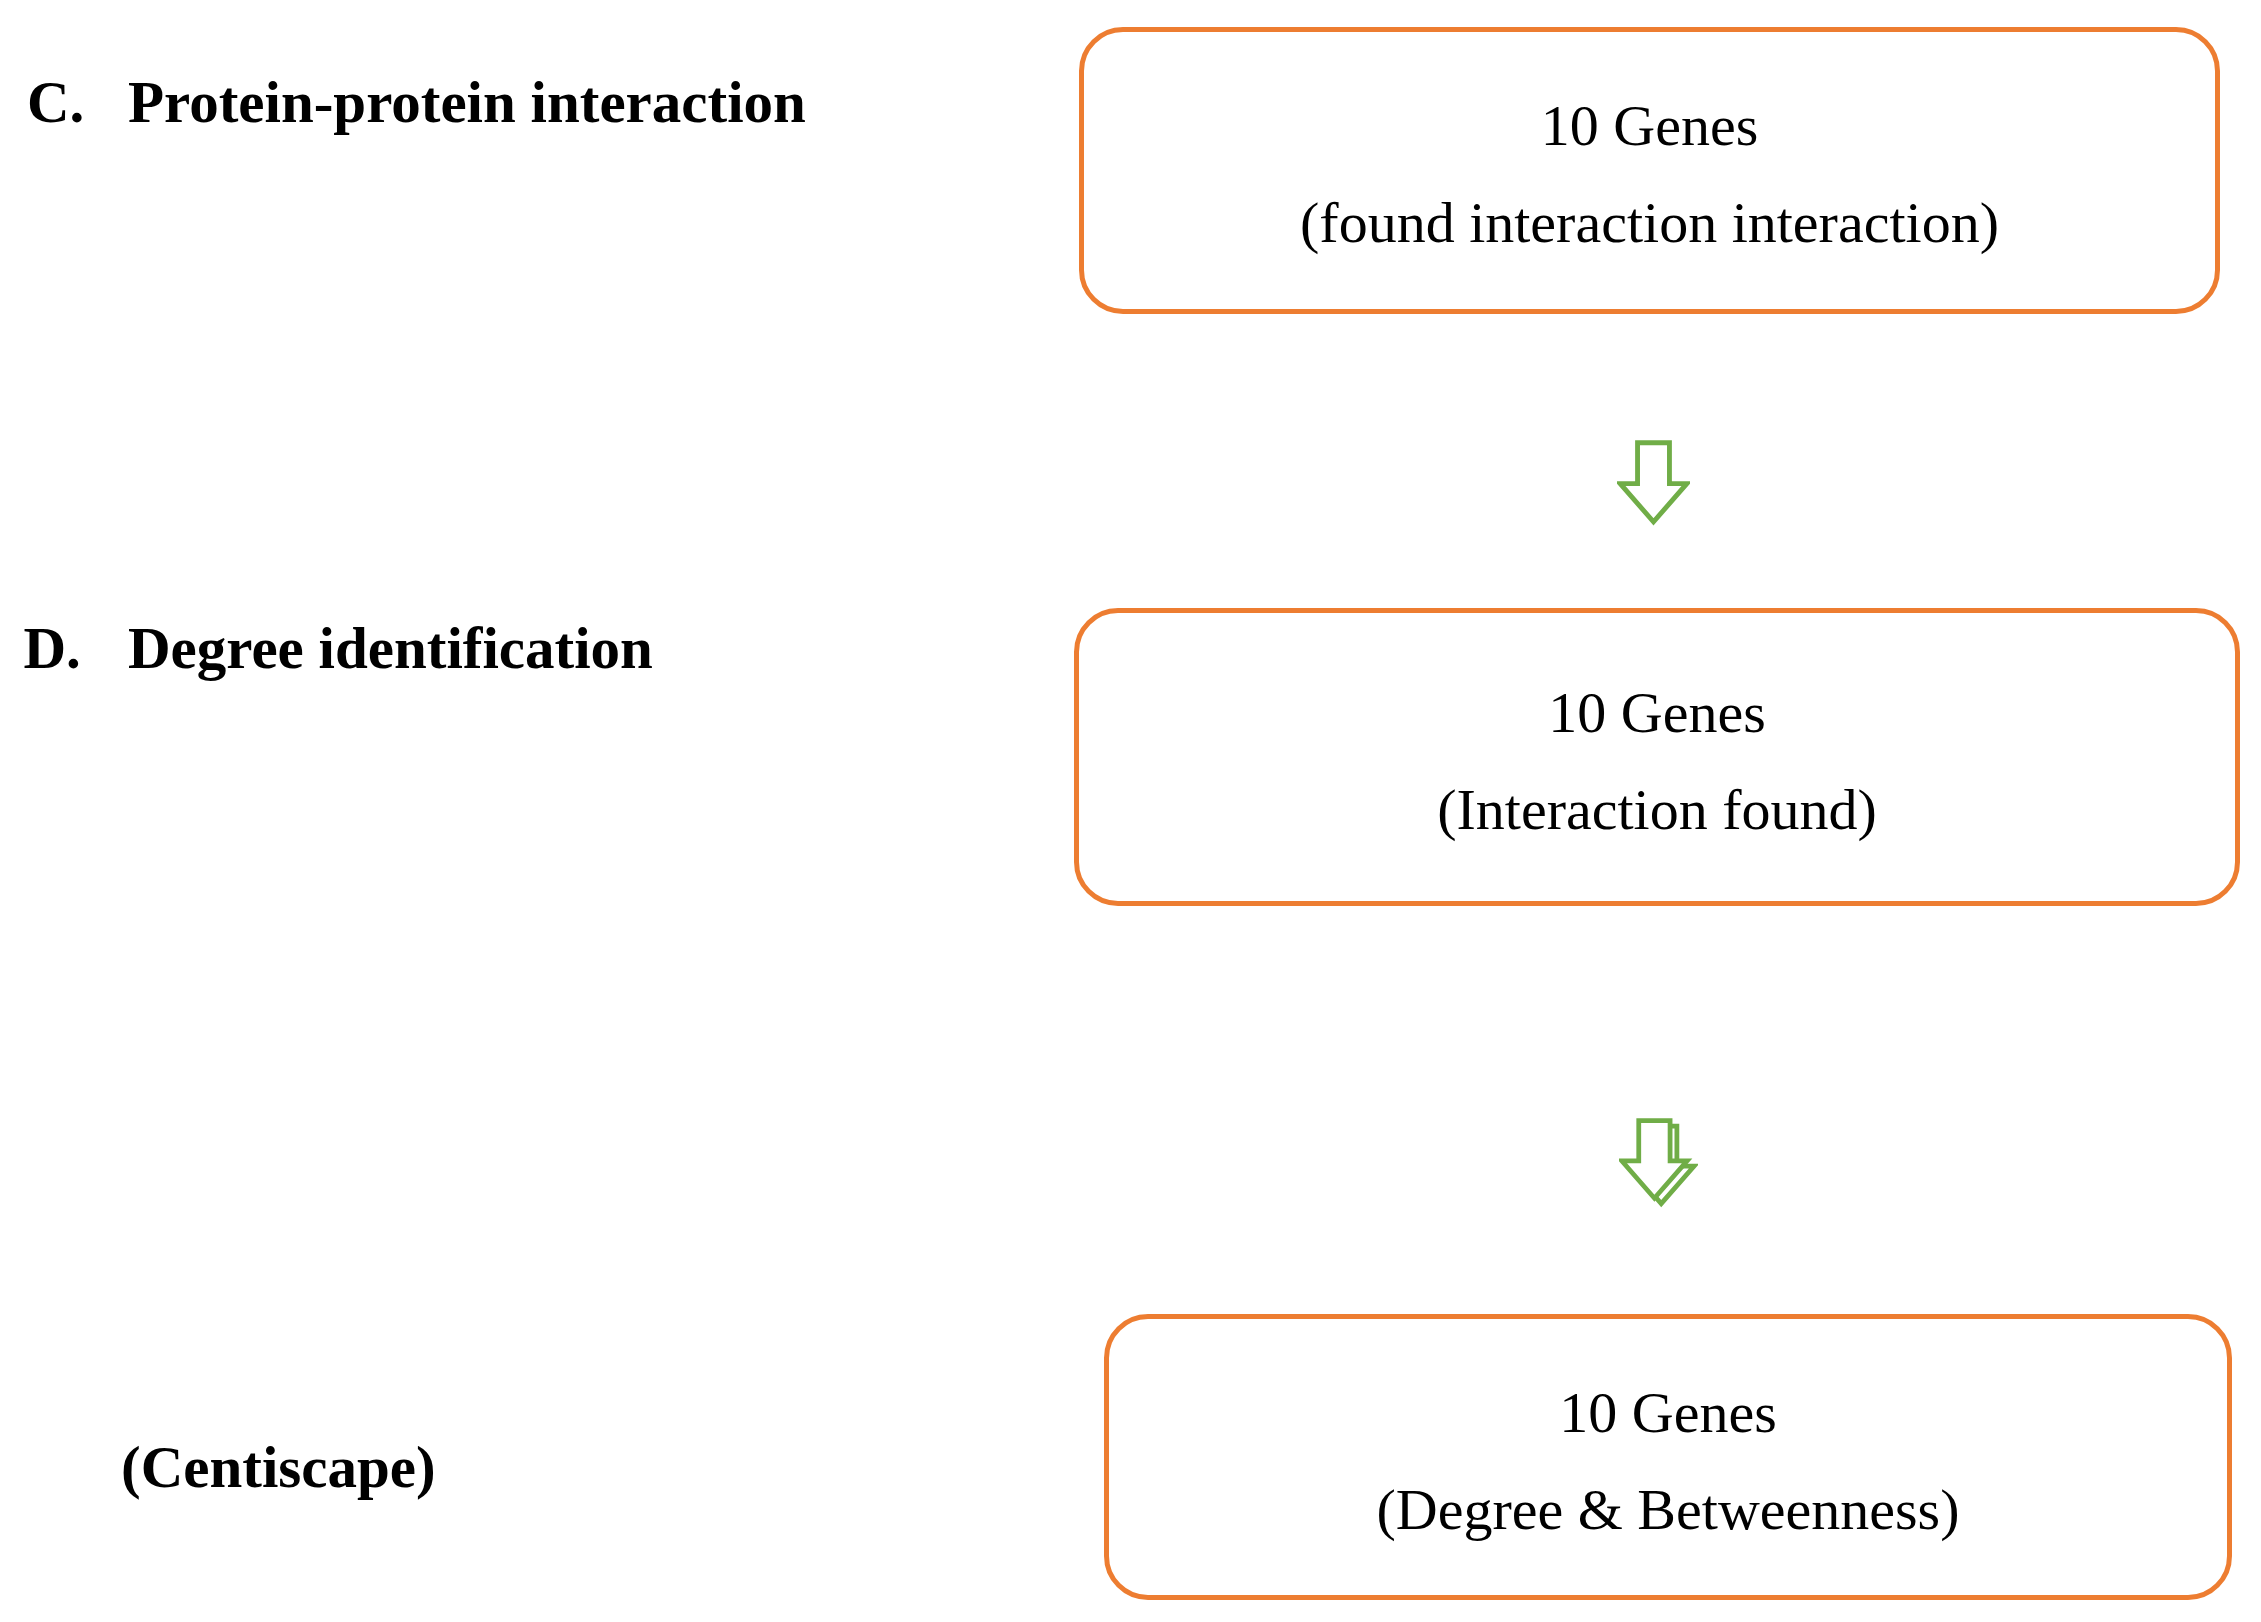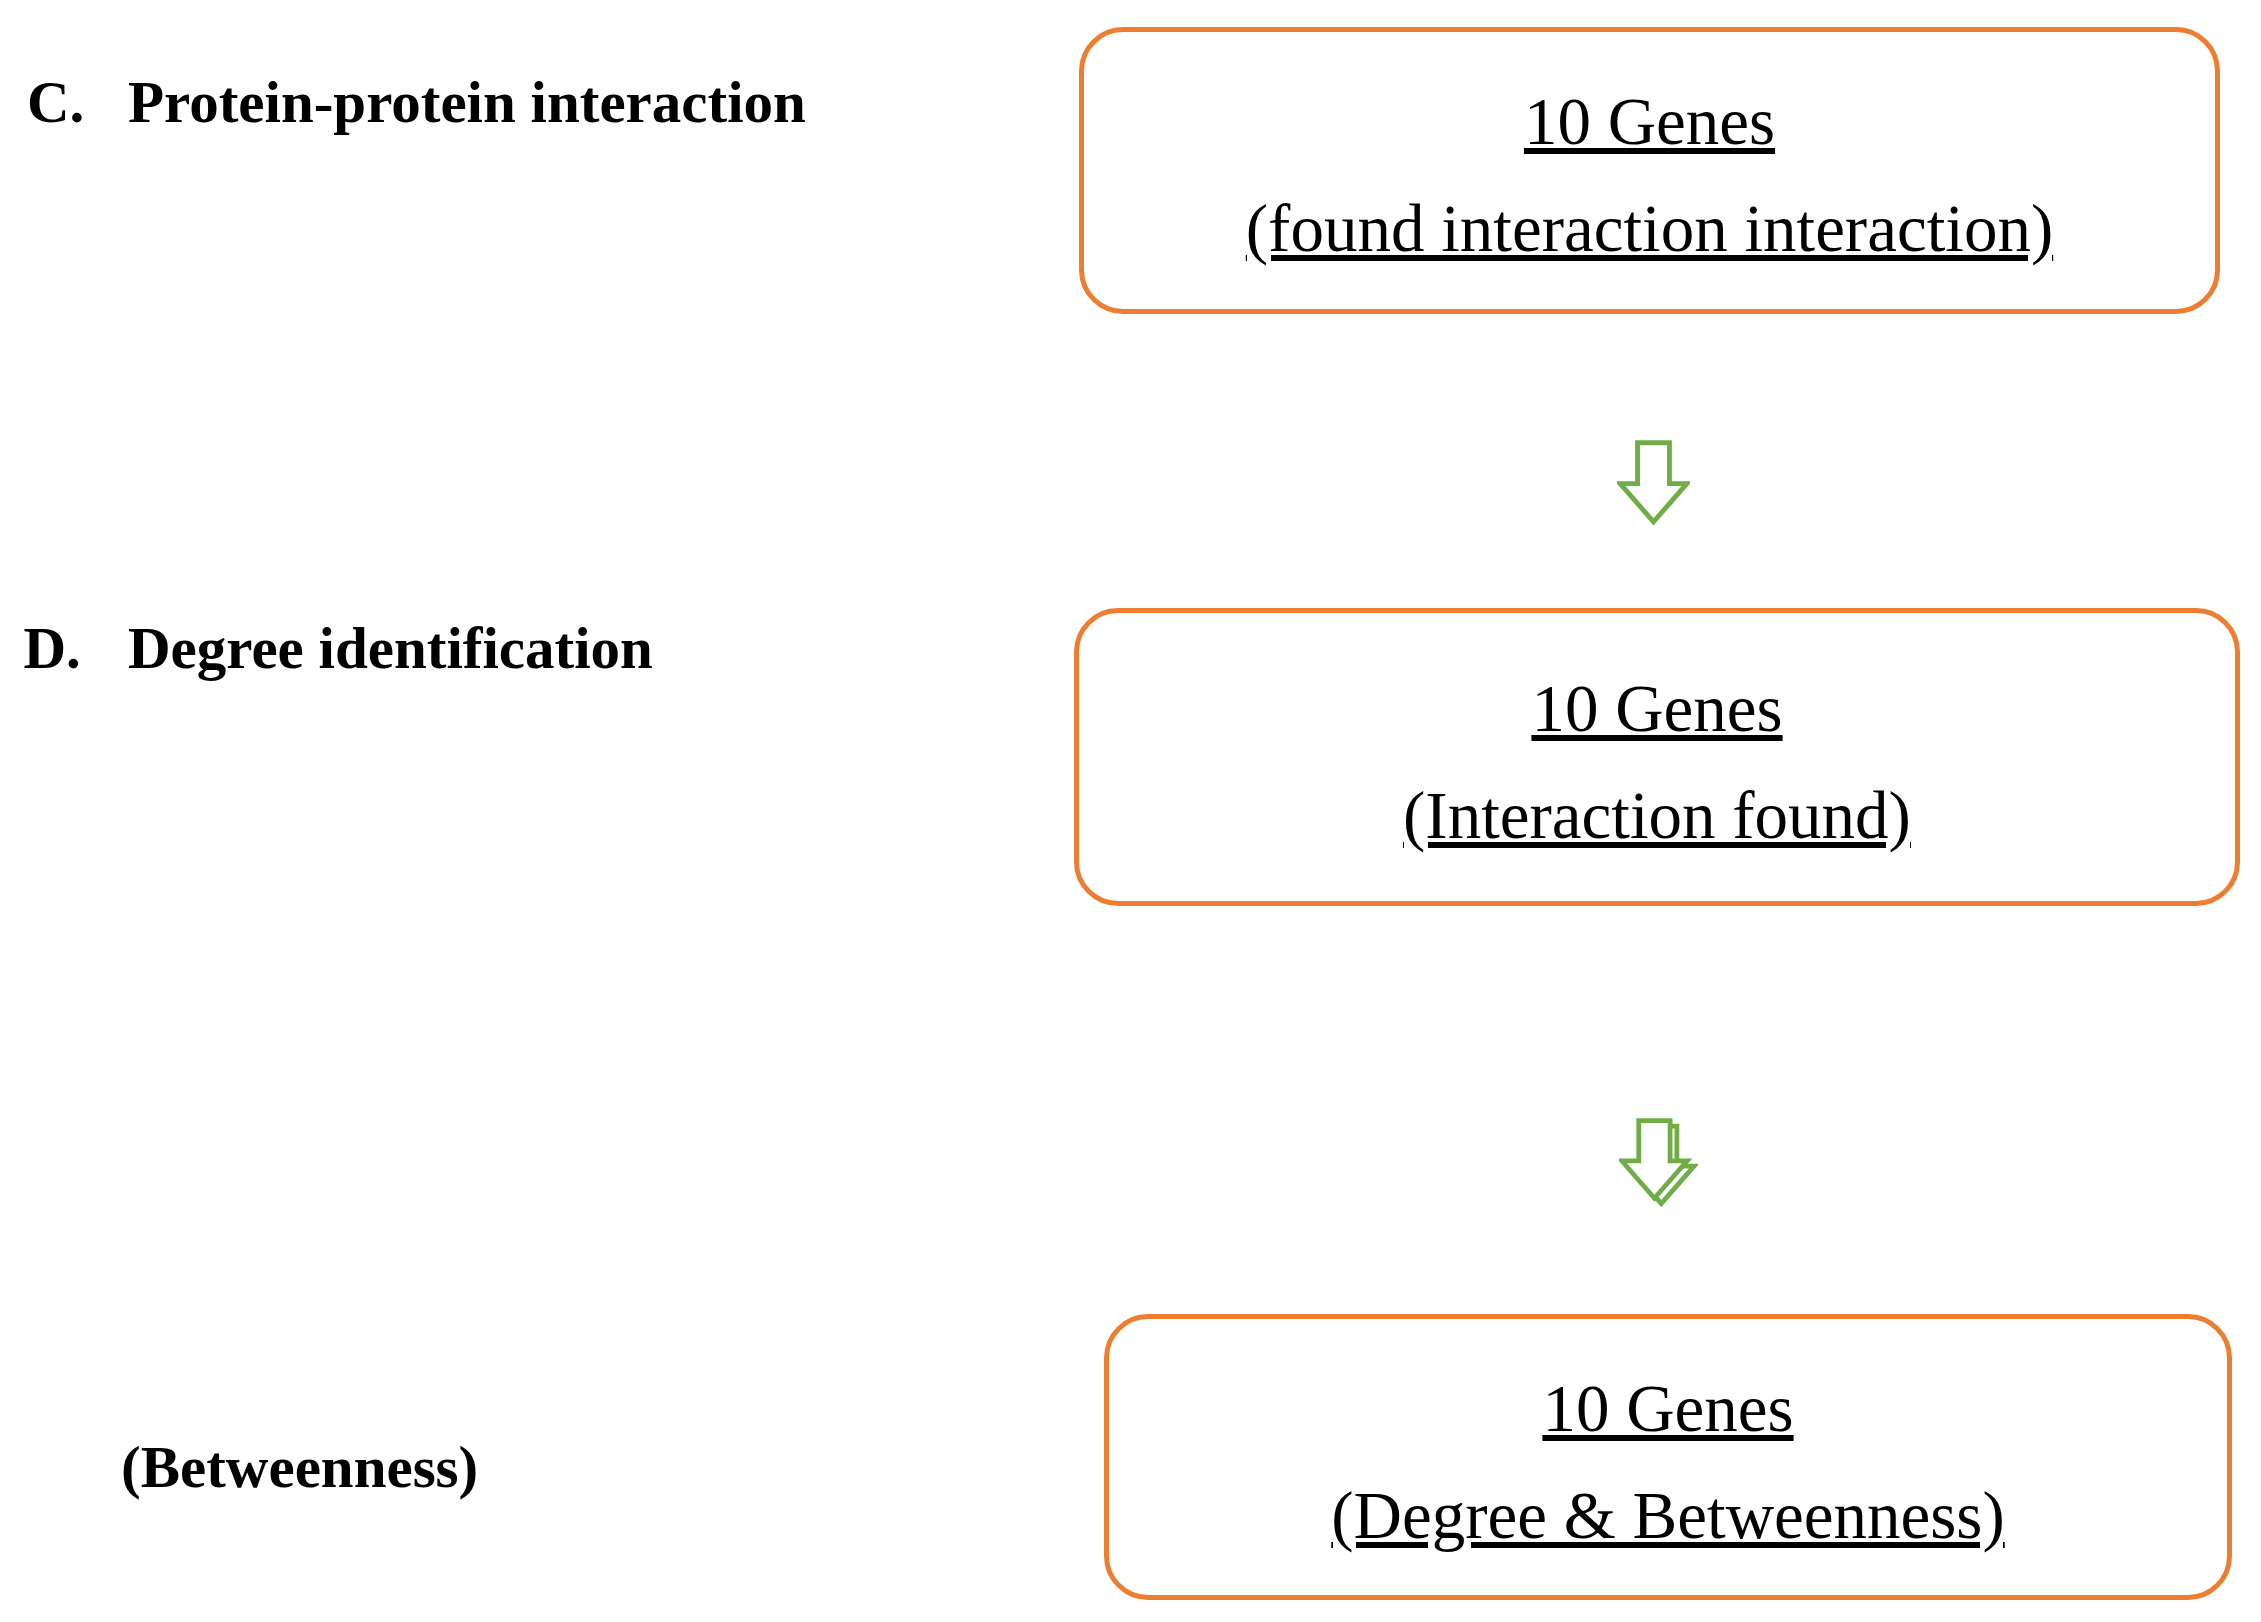--- a/index.html
+++ b/index.html
@@ -18,38 +18,38 @@
   .figure{position:absolute;inset:0;}
   .side-label{
     position:absolute;font-weight:bold;font-size:59px;line-height:1;
     white-space:nowrap;letter-spacing:0px;
   }
   .flow-box{
     position:absolute;background:#fff;
     border:5.4px solid var(--box-border);border-radius:44px;
     display:flex;flex-direction:column;align-items:center;justify-content:center;
     gap:32px;padding-top:9.4px;
-    font-size:67px;line-height:1.12;text-align:center;white-space:nowrap;text-decoration:underline;
+    font-size:58px;line-height:1.12;text-align:center;white-space:nowrap;
   }
   .arrow{position:absolute;}
   .arrow svg{display:block;}
   .arrow-shape{fill:#FFFFFF;stroke:var(--arrow-green);stroke-width:7;stroke-miterlimit:8;}
 </style>
 </head>
 <body>
 
 <div class="figure">
 
   <div class="side-label" style="left:27px;top:73px">C.</div>
   <div class="side-label" style="left:128px;top:73px">Protein-protein interaction</div>
 
   <div class="side-label" style="left:23.5px;top:619px">D.</div>
   <div class="side-label" style="left:128px;top:619px">Degree identification</div>
 
-  <div class="side-label" style="left:121px;top:1438px">(Betweenness)</div>
+  <div class="side-label" style="left:121px;top:1438px">(Centiscape)</div>
 
   <div class="flow-box" style="left:1079px;top:27px;width:1141px;height:287px">
     <div>10 Genes</div>
     <div>(found interaction interaction)</div>
   </div>
 
   <div class="arrow" style="left:1617px;top:440px">
     <svg width="73" height="86" viewBox="0 0 104 124" aria-hidden="true">
       <polygon class="arrow-shape" points="29,4 75,4 75,63 100,63 52,118 4,63 29,63"></polygon>
     </svg>

